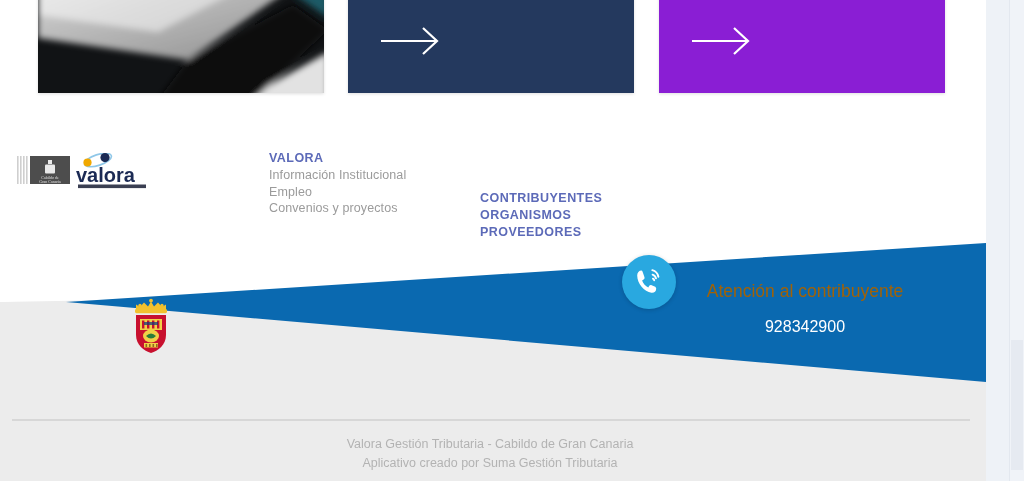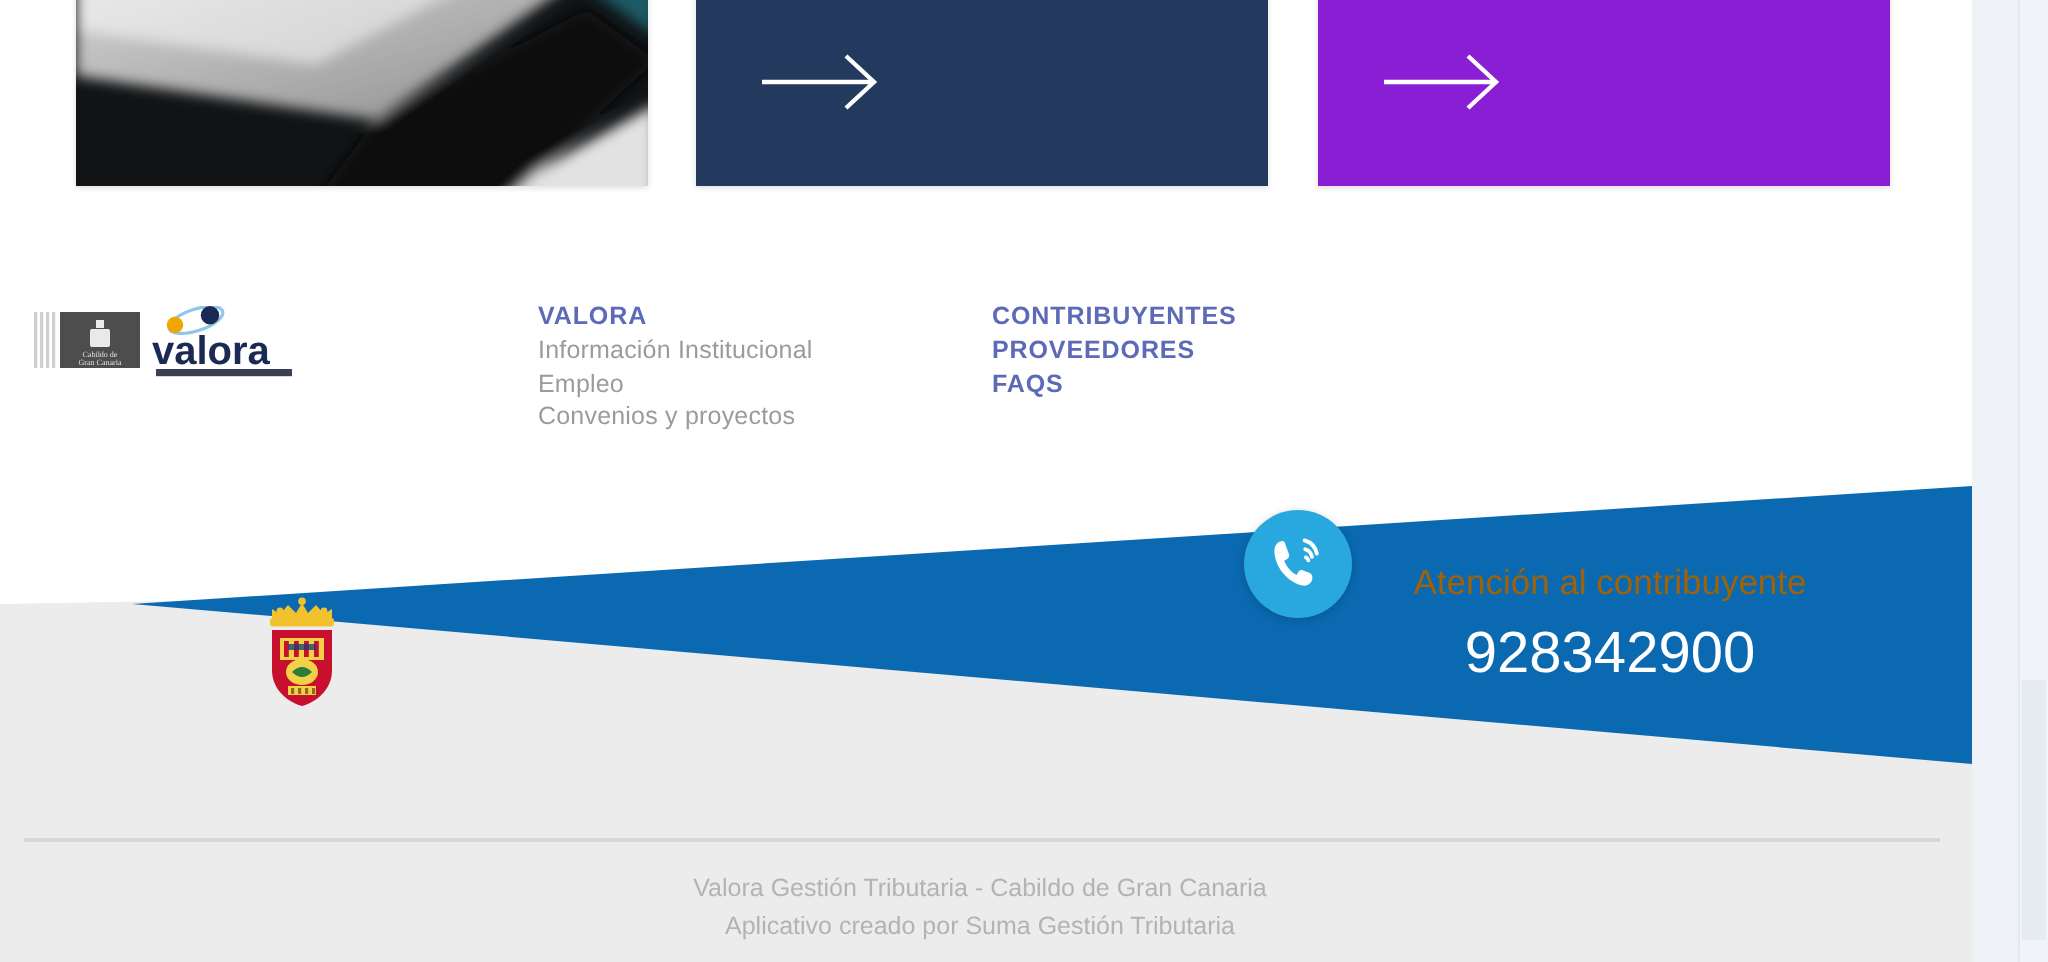--- a/index.html
+++ b/index.html
@@ -21,40 +21,40 @@
   .card-photo .ph{position:absolute;inset:0;}
   .card-navy{left:348px;width:286px;background:#24395e;}
   .card-purple{left:659px;width:286px;background:#8a1ed4;}
   .arrow{position:absolute;left:33px;bottom:38px;width:60px;height:28px;}
 
   
   .links{position:absolute;left:0;top:150px;width:986px;height:90px;}
   .logo-valora{position:absolute;left:16px;top:3px;width:134px;height:36px;}
   .col{position:absolute;top:0;}
   .col-valora{left:269px;width:220px;}
-  .col-contrib{left:496px;width:200px;}
+  .col-contrib{left:480px;width:200px;margin-top:40px;}
   .col-gestanet{left:745px;width:200px;}
   .lnk{display:block;font-size:12.5px;line-height:16.8px;color:#9b9b9b;white-space:nowrap;letter-spacing:.1px;}
   .lnk.head{color:#5c6ab8;font-weight:bold;letter-spacing:.45px;}
 
   
   .band{position:absolute;left:0;top:240px;width:986px;height:241px;background:#ececec;overflow:hidden;}
   .band .whitewedge{position:absolute;left:0;top:0;width:986px;height:100px;}
   .band .bluewedge{position:absolute;left:0;top:0;width:986px;height:150px;}
   .cabildo{position:absolute;left:92px;top:55px;width:120px;height:100px;}
   .cabildo .mark{position:absolute;left:28px;top:0;width:62px;height:62px;}
   .cabildo .name{position:absolute;left:0;top:62px;width:120px;text-align:center;
       font-family:"Liberation Serif", serif;font-size:17px;line-height:19px;color:#1b1b1b;}
   .phone-badge{position:absolute;left:622px;top:15px;width:54px;height:54px;border-radius:50%;
       background:#29a8e0;box-shadow:0 1px 4px rgba(0,0,0,.18);}
   .phone-badge svg{position:absolute;left:13px;top:12px;}
   .atencion{position:absolute;left:640px;top:40px;width:330px;text-align:center;
       color:#a16207;font-size:17.5px;line-height:22px;}
   .telefono{position:absolute;left:640px;top:72px;width:330px;text-align:center;
-      color:#ffffff;font-size:29px;line-height:30px;}
+      color:#ffffff;font-size:16px;line-height:30px;}
   .divider{position:absolute;left:12px;top:179px;width:958px;height:2px;background:#d7d7d7;}
   .legal{position:absolute;left:0;top:195px;width:960px;text-align:center;}
   .legal span{display:block;font-size:12.5px;line-height:19px;color:#b3b3b3;padding-left:20px;}
 </style>
 </head>
 <body>
 
 <div class="page">
 
   <div class="cards">
@@ -129,20 +129,21 @@
 
     <div class="col col-valora">
       <a class="lnk head">VALORA</a>
       <a class="lnk">Información Institucional</a>
       <a class="lnk">Empleo</a>
       <a class="lnk">Convenios y proyectos</a>
     </div>
 
     <div class="col col-contrib">
       <a class="lnk head">CONTRIBUYENTES</a>
+      <a class="lnk head">ORGANISMOS</a>
       <a class="lnk head">PROVEEDORES</a>
       <a class="lnk head">FAQS</a>
     </div>
 
   </div>
 
   <div class="band">
 
     <svg class="whitewedge" viewBox="0 0 986 100" preserveAspectRatio="none">
       <polygon points="0,0 986,0 986,0 0,62" fill="#ffffff"></polygon>

